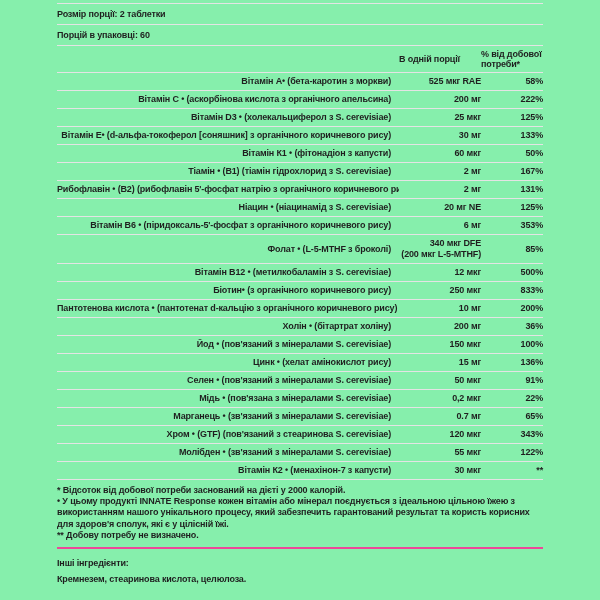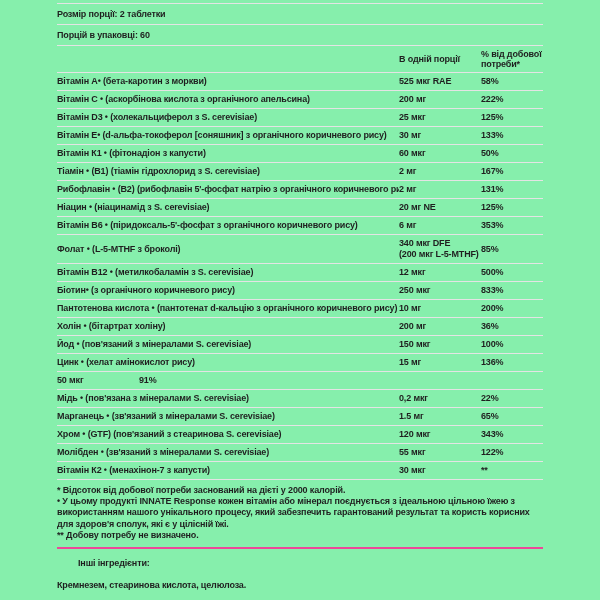--- a/index.html
+++ b/index.html
@@ -32,31 +32,32 @@
   .c-name { flex: 1 1 auto; min-width: 0; padding-right: 8px; white-space: nowrap; overflow: hidden; }
   .c-amt  { flex: 0 0 82px; width: 82px; }
   .c-dv   { flex: 0 0 62px; width: 62px; }
   .thead .c-amt, .thead .c-dv { white-space: normal; }
   .nrow {
     display: flex;
     align-items: center;
     padding: 3px 0 4px 0;
     border-bottom: 1px solid #e4e4e4;
     line-height: 10px;
+    text-align: right;
   }
   .c-amt div { line-height: 10.5px; }
   
   .footnotes {
     padding: 5px 0 6px 0;
     border-bottom: 2px solid #ec4899;
   }
   .fnote { line-height: 11.2px; }
   
-  .other-heading { margin-top: 9px; line-height: 11px; margin-left: 21px; }
-  .ingredients   { margin-top: 11px; line-height: 11px; }
+  .other-heading { margin-top: 9px; line-height: 11px; }
+  .ingredients   { margin-top: 5px; line-height: 11px; }
 </style>
 </head>
 <body>
 
 <div class="sheet">
   <div class="topline"></div>
 
   <div class="serving-row">Розмір порції: 2 таблетки</div>
   <div class="serving-row">Порцій в упаковці: 60</div>
 
@@ -144,31 +145,32 @@
         <div class="c-name">Йод • (пов'язаний з мінералами S. cerevisiae)</div>
         <div class="c-amt">150 мкг</div>
         <div class="c-dv">100%</div>
       </div>
       <div class="nrow">
         <div class="c-name">Цинк • (хелат амінокислот рису)</div>
         <div class="c-amt">15 мг</div>
         <div class="c-dv">136%</div>
       </div>
       <div class="nrow">
+        <div class="c-name">Селен • (пов'язаний з мінералами S. cerevisiae)</div>
         <div class="c-amt">50 мкг</div>
         <div class="c-dv">91%</div>
       </div>
       <div class="nrow">
         <div class="c-name">Мідь • (пов'язана з мінералами S. cerevisiae)</div>
         <div class="c-amt">0,2 мкг</div>
         <div class="c-dv">22%</div>
       </div>
       <div class="nrow">
         <div class="c-name">Марганець • (зв'язаний з мінералами S. cerevisiae)</div>
-        <div class="c-amt">1.5 мг</div>
+        <div class="c-amt">0.7 мг</div>
         <div class="c-dv">65%</div>
       </div>
       <div class="nrow">
         <div class="c-name">Хром • (GTF) (пов'язаний з стеаринова S. cerevisiae)</div>
         <div class="c-amt">120 мкг</div>
         <div class="c-dv">343%</div>
       </div>
       <div class="nrow">
         <div class="c-name">Молібден • (зв'язаний з мінералами S. cerevisiae)</div>
         <div class="c-amt">55 мкг</div>

